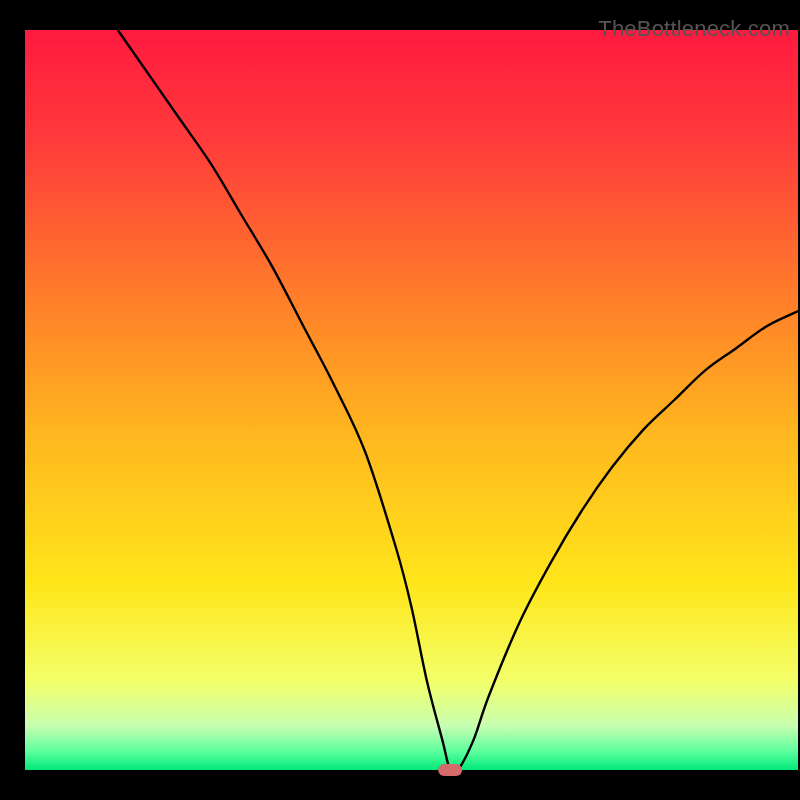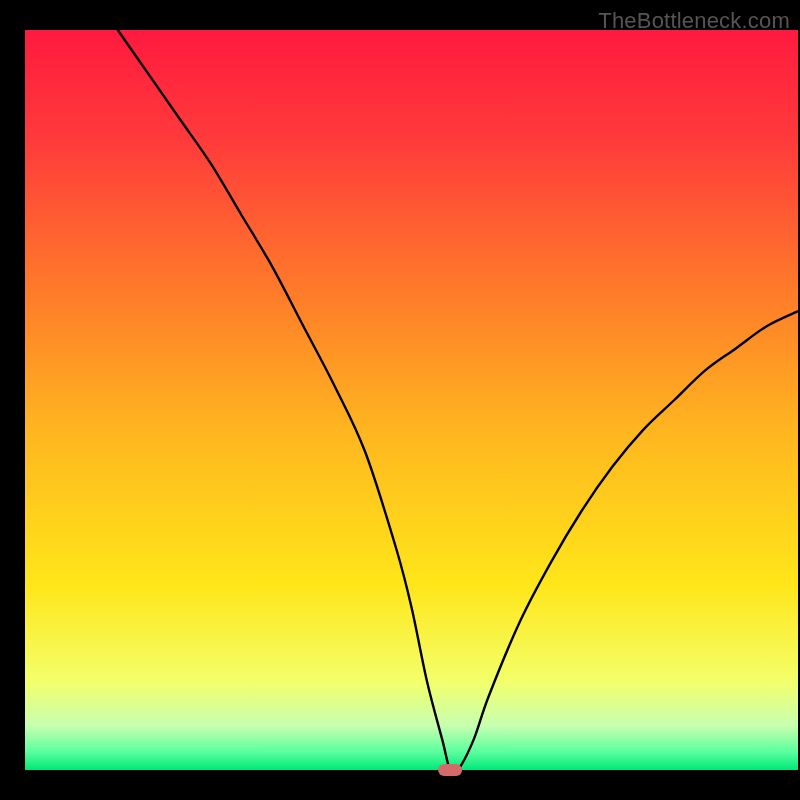--- a/index.html
+++ b/index.html
@@ -11,21 +11,21 @@
     font-family: Arial, Helvetica, sans-serif;
     overflow: hidden;
   }
   .wrap {
     position: relative;
     width: 800px;
     height: 800px;
   }
   .attribution {
     position: absolute;
-    top: 8px;
+    top: 16px;
     right: 10px;
     color: #555;
     font-size: 22px;
     letter-spacing: 0.2px;
     z-index: 5;
   }
   svg {
     display: block;
   }
 </style>

